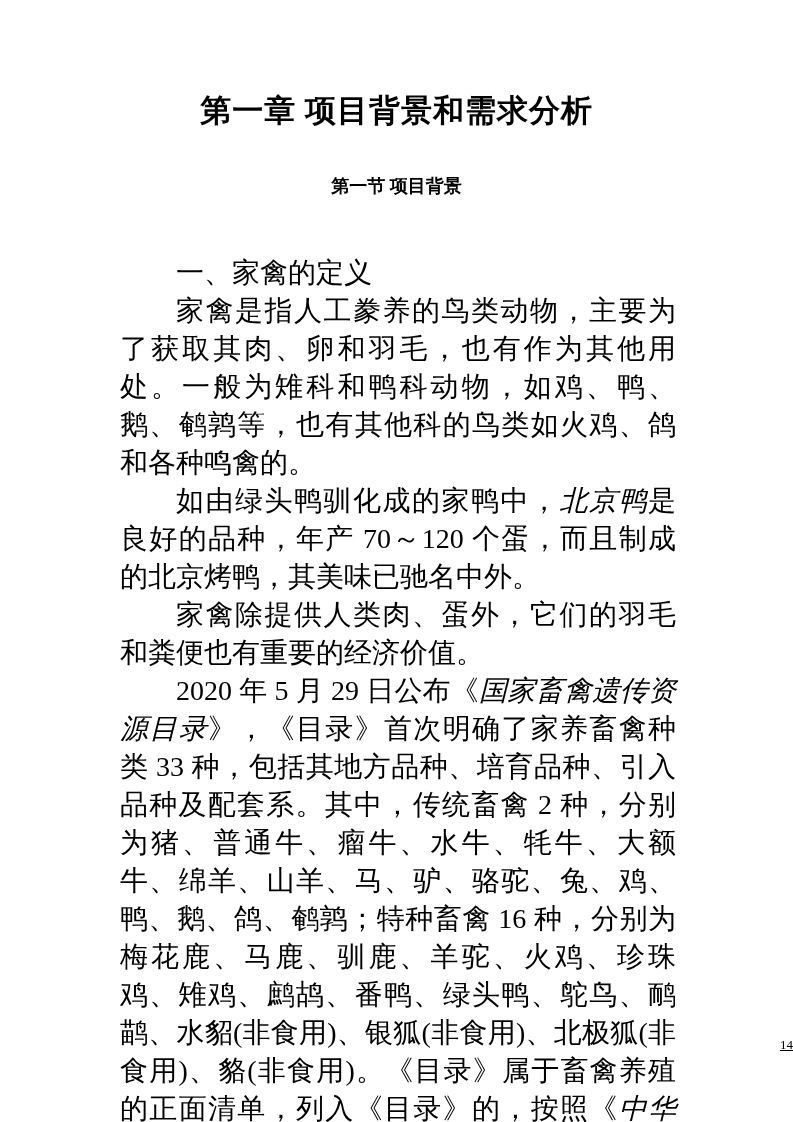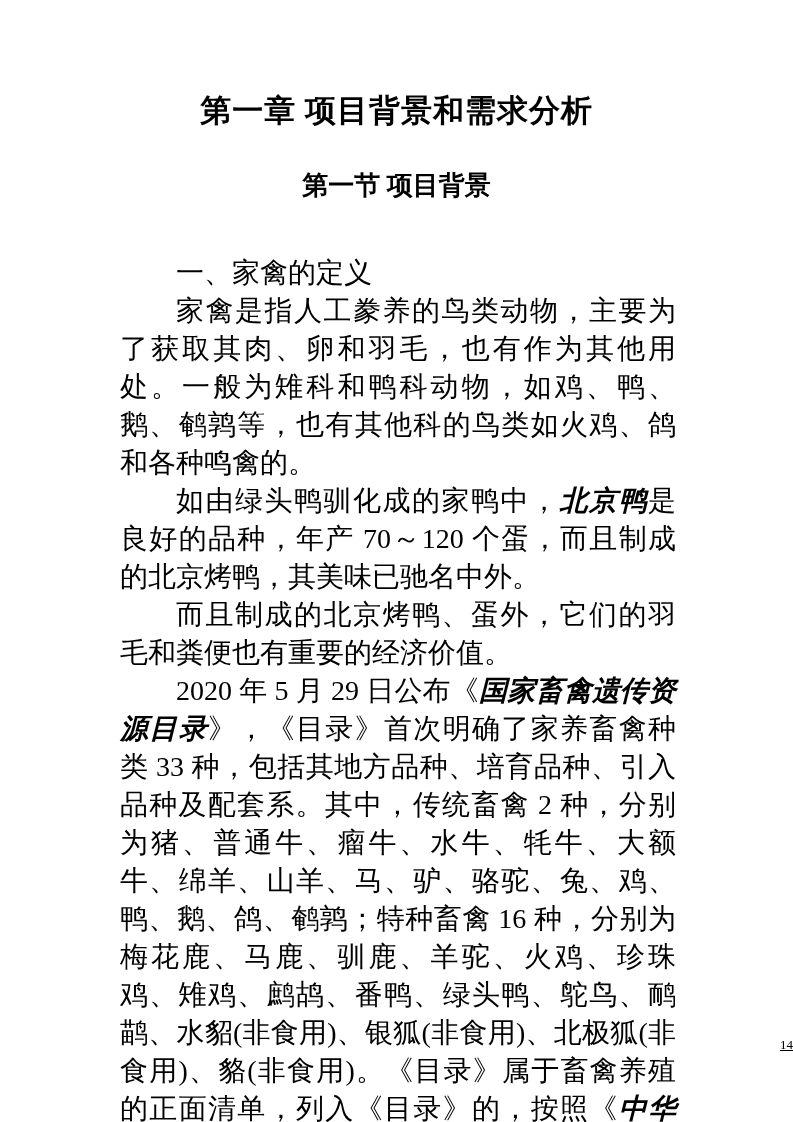--- a/index.html
+++ b/index.html
@@ -18,41 +18,41 @@
     margin-top: 94px;
     text-align: center;
     font-size: 31px;
     line-height: 34px;
     font-weight: bold;
     letter-spacing: 1px;
   }
   .section-title {
     margin-top: 46px;
     text-align: center;
-    font-size: 26px;
+    font-size: 18px;
     line-height: 24px;
     font-weight: bold;
   }
   .body-text {
     margin: 56px 117px 0 120px;
     font-size: 28px;
     line-height: 38px;
     text-align: justify;
     text-justify: inter-character;
   }
   .para { text-indent: 2em; }
   
   .b {
     font-family: "Liberation Sans", "DejaVu Sans", sans-serif;
     font-weight: normal;
   }
   
   .bi {
     font-family: "Liberation Sans", "DejaVu Sans", sans-serif;
-    font-weight: bold;
+    font-weight: normal;
     font-style: italic;
   }
   .page-number {
     position: absolute;
     left: 0;
     right: 0;
     bottom: 66px;
     text-align: right;
     font-size: 13px;
     line-height: 22px;
@@ -69,21 +69,21 @@
   <h2 class="section-title">第一节 项目背景</h2>
 
   <div class="body-text">
 
     <p class="para"><span>一、家禽的定义</span></p>
 
     <p class="para"><span>家禽是指人工豢养的鸟类动物，主要为了获取其肉、卵和</span><span class="b">羽毛</span><span>，也有作为其他用处。一般为</span><span class="b">雉科</span><span>和</span><span class="b">鸭科</span><span>动物，如</span><span class="b">鸡</span><span>、鸭、鹅、</span><span class="b">鹌鹑</span><span>等，也有其他科的鸟类如火鸡、鸽和各种</span><span class="b">鸣禽</span><span>的。</span></p>
 
     <p class="para"><span>如由</span><span class="b">绿头鸭</span><span>驯化成的</span><span class="b">家鸭</span><span>中，</span><span class="bi">北京鸭</span><span>是良好的品种，年产 70～120 个蛋，而且制成的北京烤鸭，其美味已驰名中外。</span></p>
 
-    <p class="para"><span>而且制成的北京烤鸭、蛋外，它们的羽毛和粪便也有重要的经济价值。</span></p>
+    <p class="para"><span>家禽除提供人类肉、蛋外，它们的羽毛和粪便也有重要的经济价值。</span></p>
 
     <p class="para"><span>2020 年 5 月 29 日公布《</span><span class="bi">国家畜禽遗传资源目录</span><span>》，《目录》首次明确了家养畜禽种类 33 种，包括其地方品种、培育品种、引入品种及配套系。其中，传统畜禽 2 种，分别为猪、普通牛、瘤牛、水牛、牦牛、大额牛、绵羊、山羊、马、驴、骆驼、兔、鸡、鸭、鹅、鸽、鹌鹑；特种畜禽 16 种，分别为梅花鹿、马鹿、驯鹿、羊驼、火鸡、珍珠鸡、雉鸡、鹧鸪、番鸭、绿头鸭、鸵鸟、鸸鹋、水貂(非食用)、银狐(非食用)、北极狐(非食用)、貉(非食用)。《目录》属于畜禽养殖的正面清单，列入《目录》的，按照《</span><span class="bi">中华人民共和国畜牧法</span><span>》管理。</span></p>
 
     <p class="para"><span>1. 分类</span></p>
 
   </div>
 
   <div class="page-number">14</div>
 
 </div>

